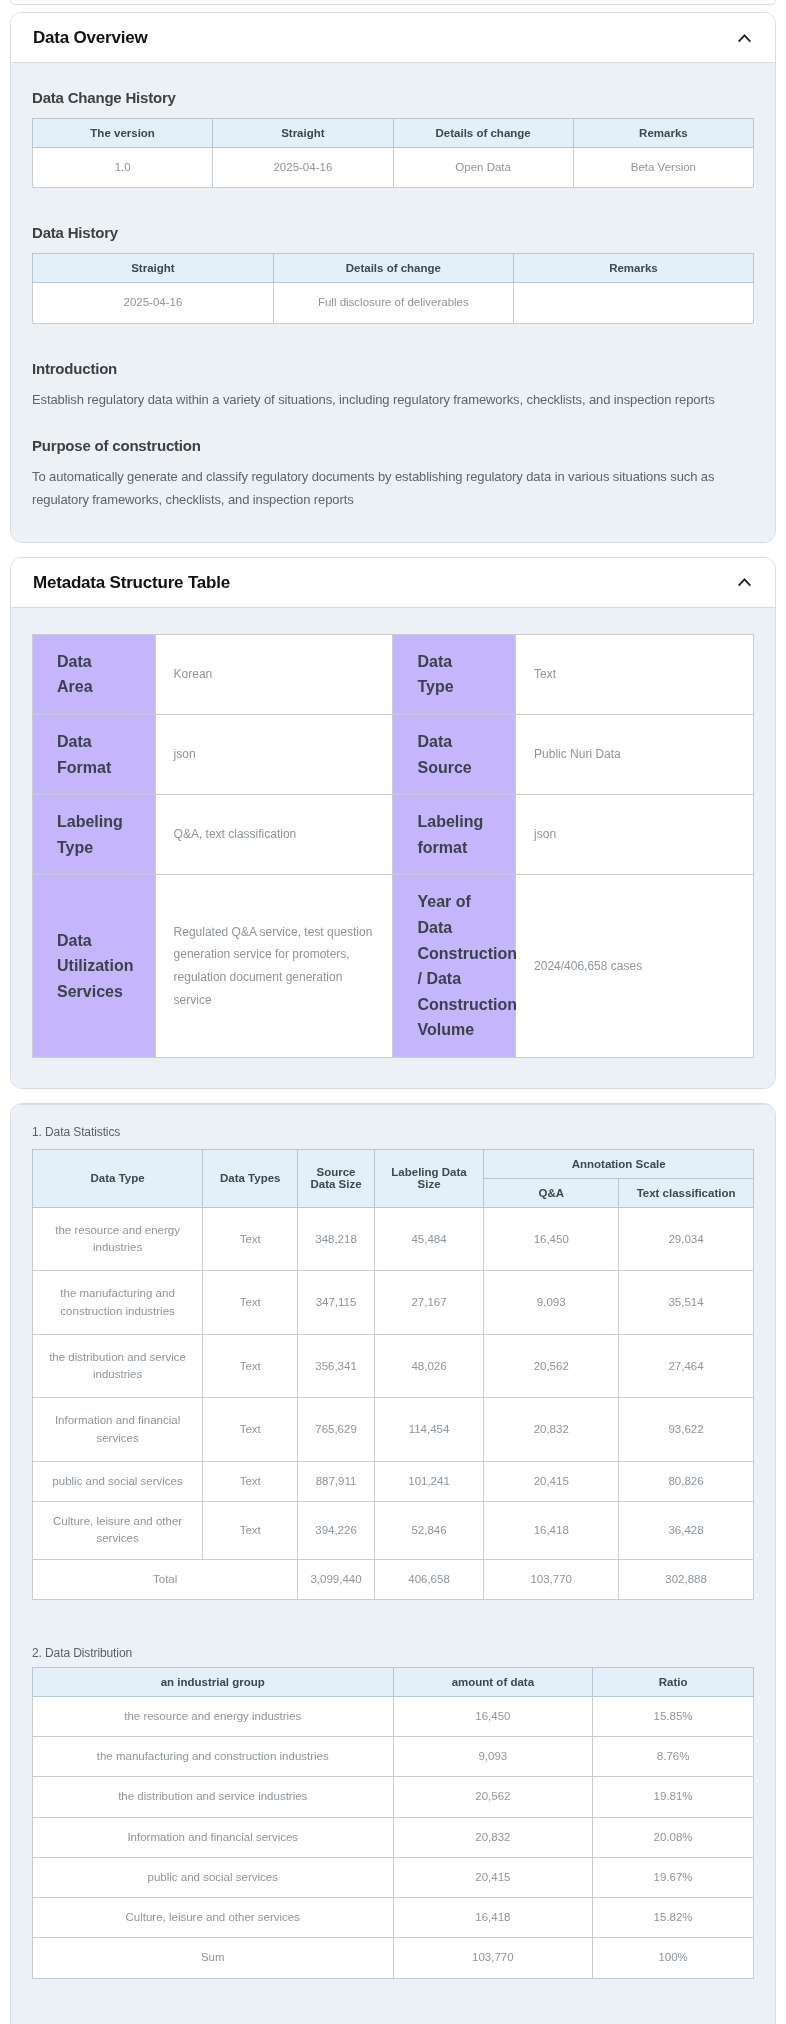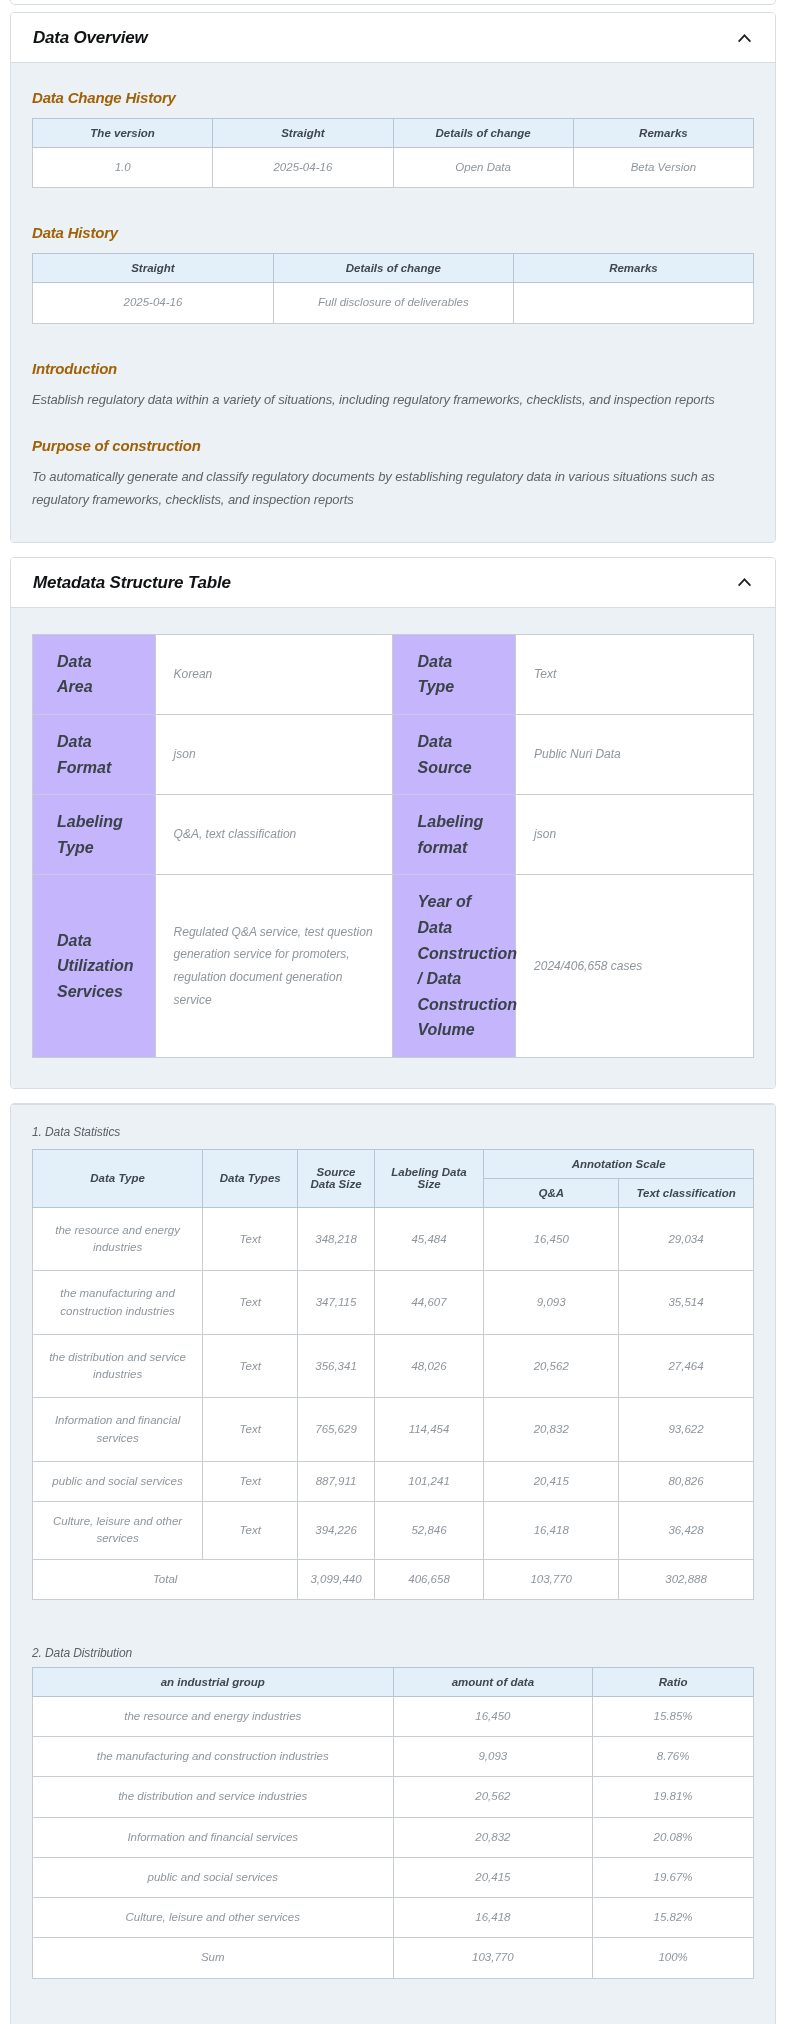--- a/index.html
+++ b/index.html
@@ -17,25 +17,24 @@
     height: 5px;
     border: 1px solid #d8dde2;
     border-top: none;
     border-radius: 0 0 12px 12px;
     background: #fff;
     margin-bottom: 7px;
   }
 
   .card {
     border: 1px solid #d8dde2;
-    border-radius: 4px;
+    border-radius: 12px;
     background: #ffffff;
     overflow: hidden;
     margin-bottom: 14px;
-    font-style: italic;
   }
   .card-header {
     display: flex;
     align-items: center;
     justify-content: space-between;
     padding: 15px 22px 14px;
     background: #ffffff;
     cursor: pointer;
   }
   .card-title {
@@ -47,21 +46,21 @@
   .chevron { display: inline-flex; align-items: center; }
   .card-body {
     background: #ecf1f5;
     border-top: 1px solid #d8dde2;
     padding: 26px 21px 30px;
   }
 
   h3.sub-heading {
     font-size: 15px;
     font-weight: 700;
-    color: #a16207;
+    color: #404040;
     margin: 0 0 12px;
     letter-spacing: -0.2px;
   }
   p.body-text {
     font-size: 13px;
     color: #5d646b;
     line-height: 1.75;
     letter-spacing: -0.1px;
   }
   .spacer-36 { height: 36px; }
@@ -284,21 +283,21 @@
             <td>Text</td>
             <td>348,218</td>
             <td>45,484</td>
             <td>16,450</td>
             <td>29,034</td>
           </tr>
           <tr>
             <td>the manufacturing and construction industries</td>
             <td>Text</td>
             <td>347,115</td>
-            <td>44,607</td>
+            <td>27,167</td>
             <td>9,093</td>
             <td>35,514</td>
           </tr>
           <tr>
             <td>the distribution and service industries</td>
             <td>Text</td>
             <td>356,341</td>
             <td>48,026</td>
             <td>20,562</td>
             <td>27,464</td>

